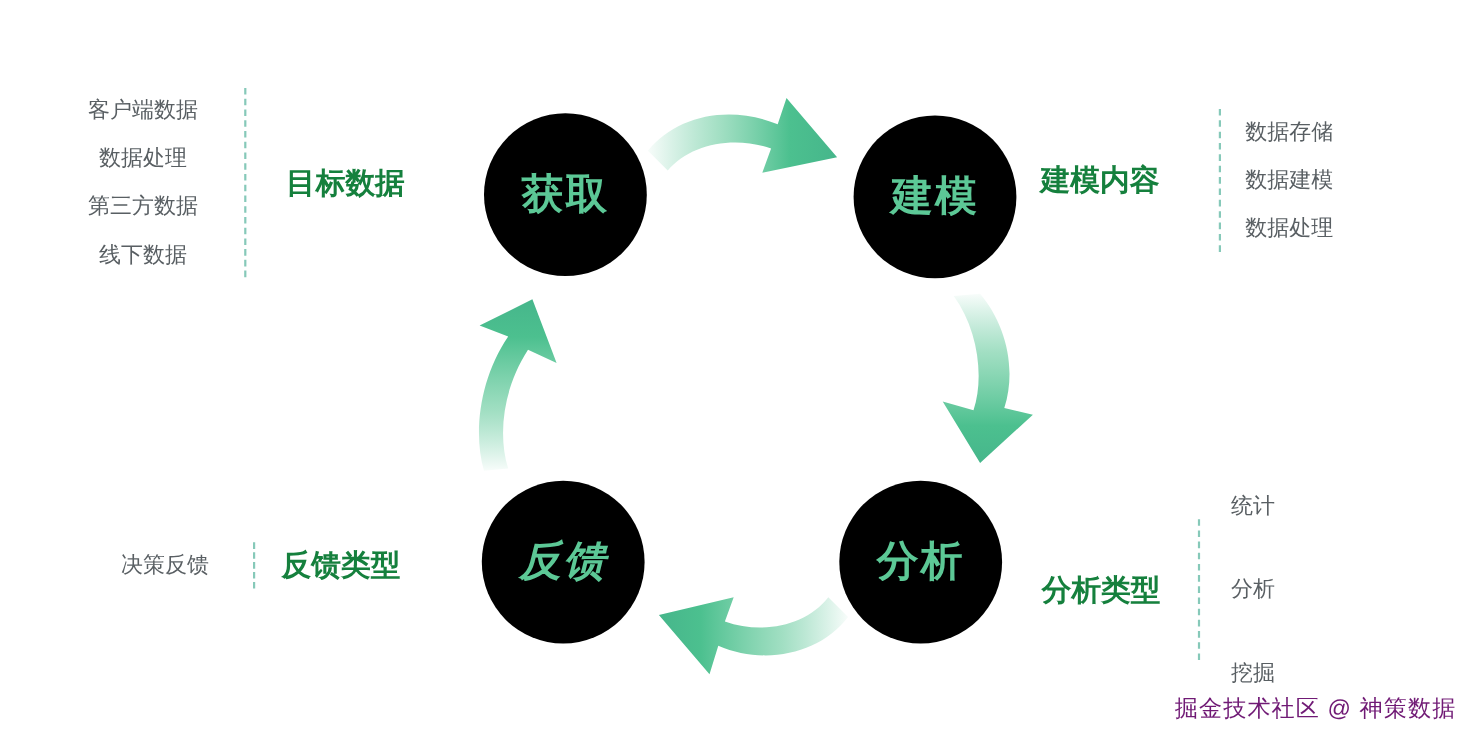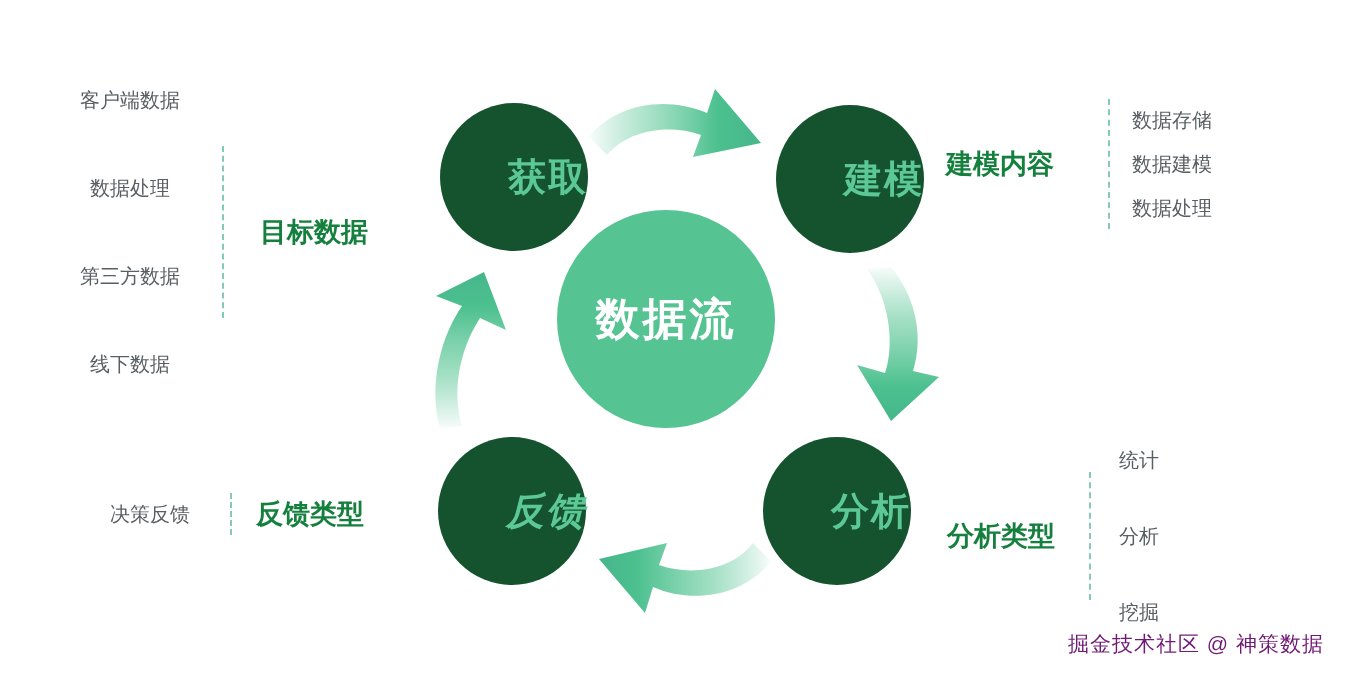--- a/index.html
+++ b/index.html
@@ -15,24 +15,24 @@
     width: 1346px;
     height: 676px;
     background: #ffffff;
     overflow: hidden;
   }
 
   
   .node-circle {
     position: absolute;
     border-radius: 50%;
-    background: #14532d;
+    background: #000000;
     display: flex;
     align-items: center;
-    justify-content: flex-end;
+    justify-content: center;
   }
   .node-label {
     color: #5cc896;
     font-size: 38px;
     font-weight: bold;
     letter-spacing: 2px;
     line-height: 1;
     user-select: none;
   }
   #node-acquire { left: 440px; top: 103px; width: 148px; height: 148px; }
@@ -97,21 +97,21 @@
   .group-title {
     color: #15803d;
     font-size: 27px;
     font-weight: bold;
     white-space: nowrap;
     line-height: 1;
   }
 
   
   #group-target-data { left: 60px; top: 78px; }
-  #group-target-data .sub-list { width: 140px; align-items: center; gap: 44px; }
+  #group-target-data .sub-list { width: 140px; align-items: center; }
   #group-target-data .divider { margin: 0 0 0 22px; height: 172px; align-self: center; }
   #group-target-data .group-title { margin-left: 36px; }
 
   
   #group-feedback-type { left: 90px; top: 492px; }
   #group-feedback-type .sub-list { width: 120px; text-align: center; align-items: center; }
   #group-feedback-type .divider { margin: 0 0 0 20px; height: 42px; align-self: center; }
   #group-feedback-type .group-title { margin-left: 24px; }
 
   
@@ -200,23 +200,20 @@
   </div>
 
   <div id="node-analyze" class="node-circle">
     <span class="node-label">分析</span>
   </div>
 
   <div id="node-feedback" class="node-circle">
     <span class="node-label">反馈</span>
   </div>
 
-  <div id="center-circle">
-    <span id="center-label">数据流</span>
-  </div>
 
   <div id="group-target-data" class="group">
     <div class="sub-list">
       <span class="sub-item">客户端数据</span>
       <span class="sub-item">数据处理</span>
       <span class="sub-item">第三方数据</span>
       <span class="sub-item">线下数据</span>
     </div>
     <div class="divider"></div>
     <span class="group-title">目标数据</span>

